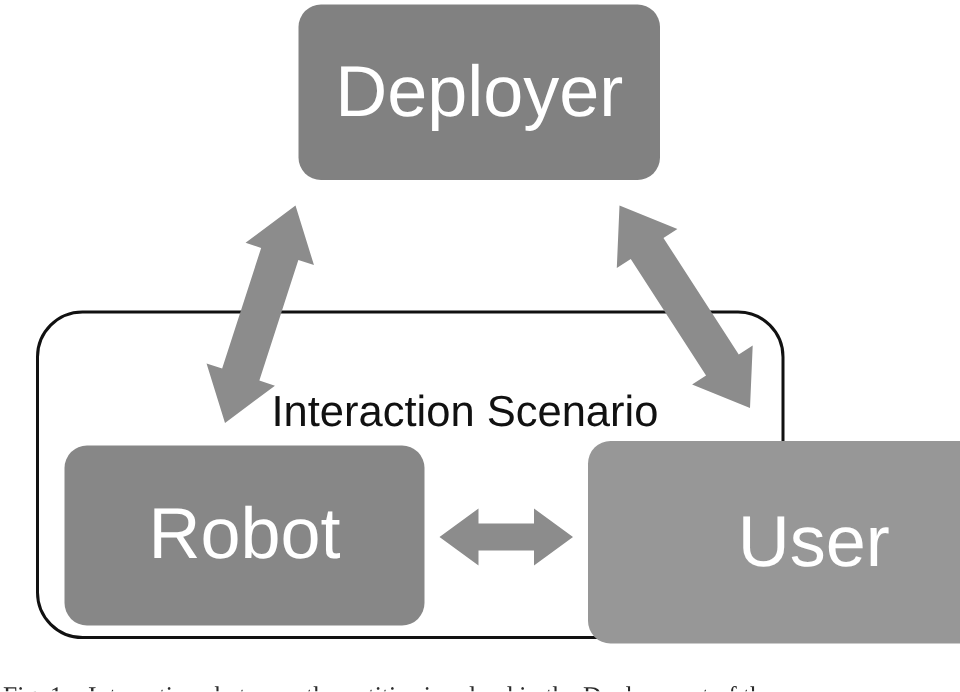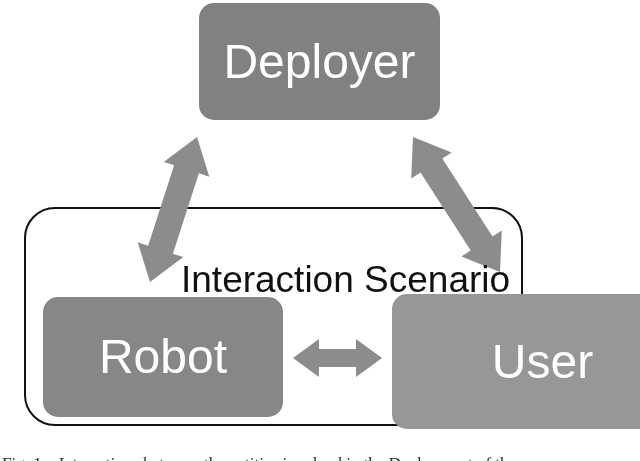--- a/index.html
+++ b/index.html
@@ -28,21 +28,21 @@
     color:var(--label_text);
     font-size:48px;
     line-height:1;
     user-select:none;
   }
   .node-deployer{left:199px;top:3px;width:241px;height:117px;background:var(--node_fill_deployer);}
   .node-robot{left:43px;top:297px;width:240px;height:120px;background:var(--node_fill_robot);}
   .node-user{left:392px;top:294px;width:237px;height:135px;background:var(--node_fill_user);padding-left:32px;}
   .scenario-label{
     position:absolute;left:181px;top:261px;
-    font-size:37px;color:var(--scenario_text);
+    font-size:29px;color:var(--scenario_text);
     white-space:nowrap;line-height:1;text-align:right;
   }
   .arrow{fill:var(--arrow);stroke:none;}
   .container-rect{fill:none;stroke:var(--container_border);stroke-width:2px;}
   .caption{
     position:absolute;left:2px;top:454px;width:636px;
     font-family:"Liberation Serif", serif;
     font-size:17px;color:var(--caption_text);
     white-space:pre;line-height:1.2;
   }

